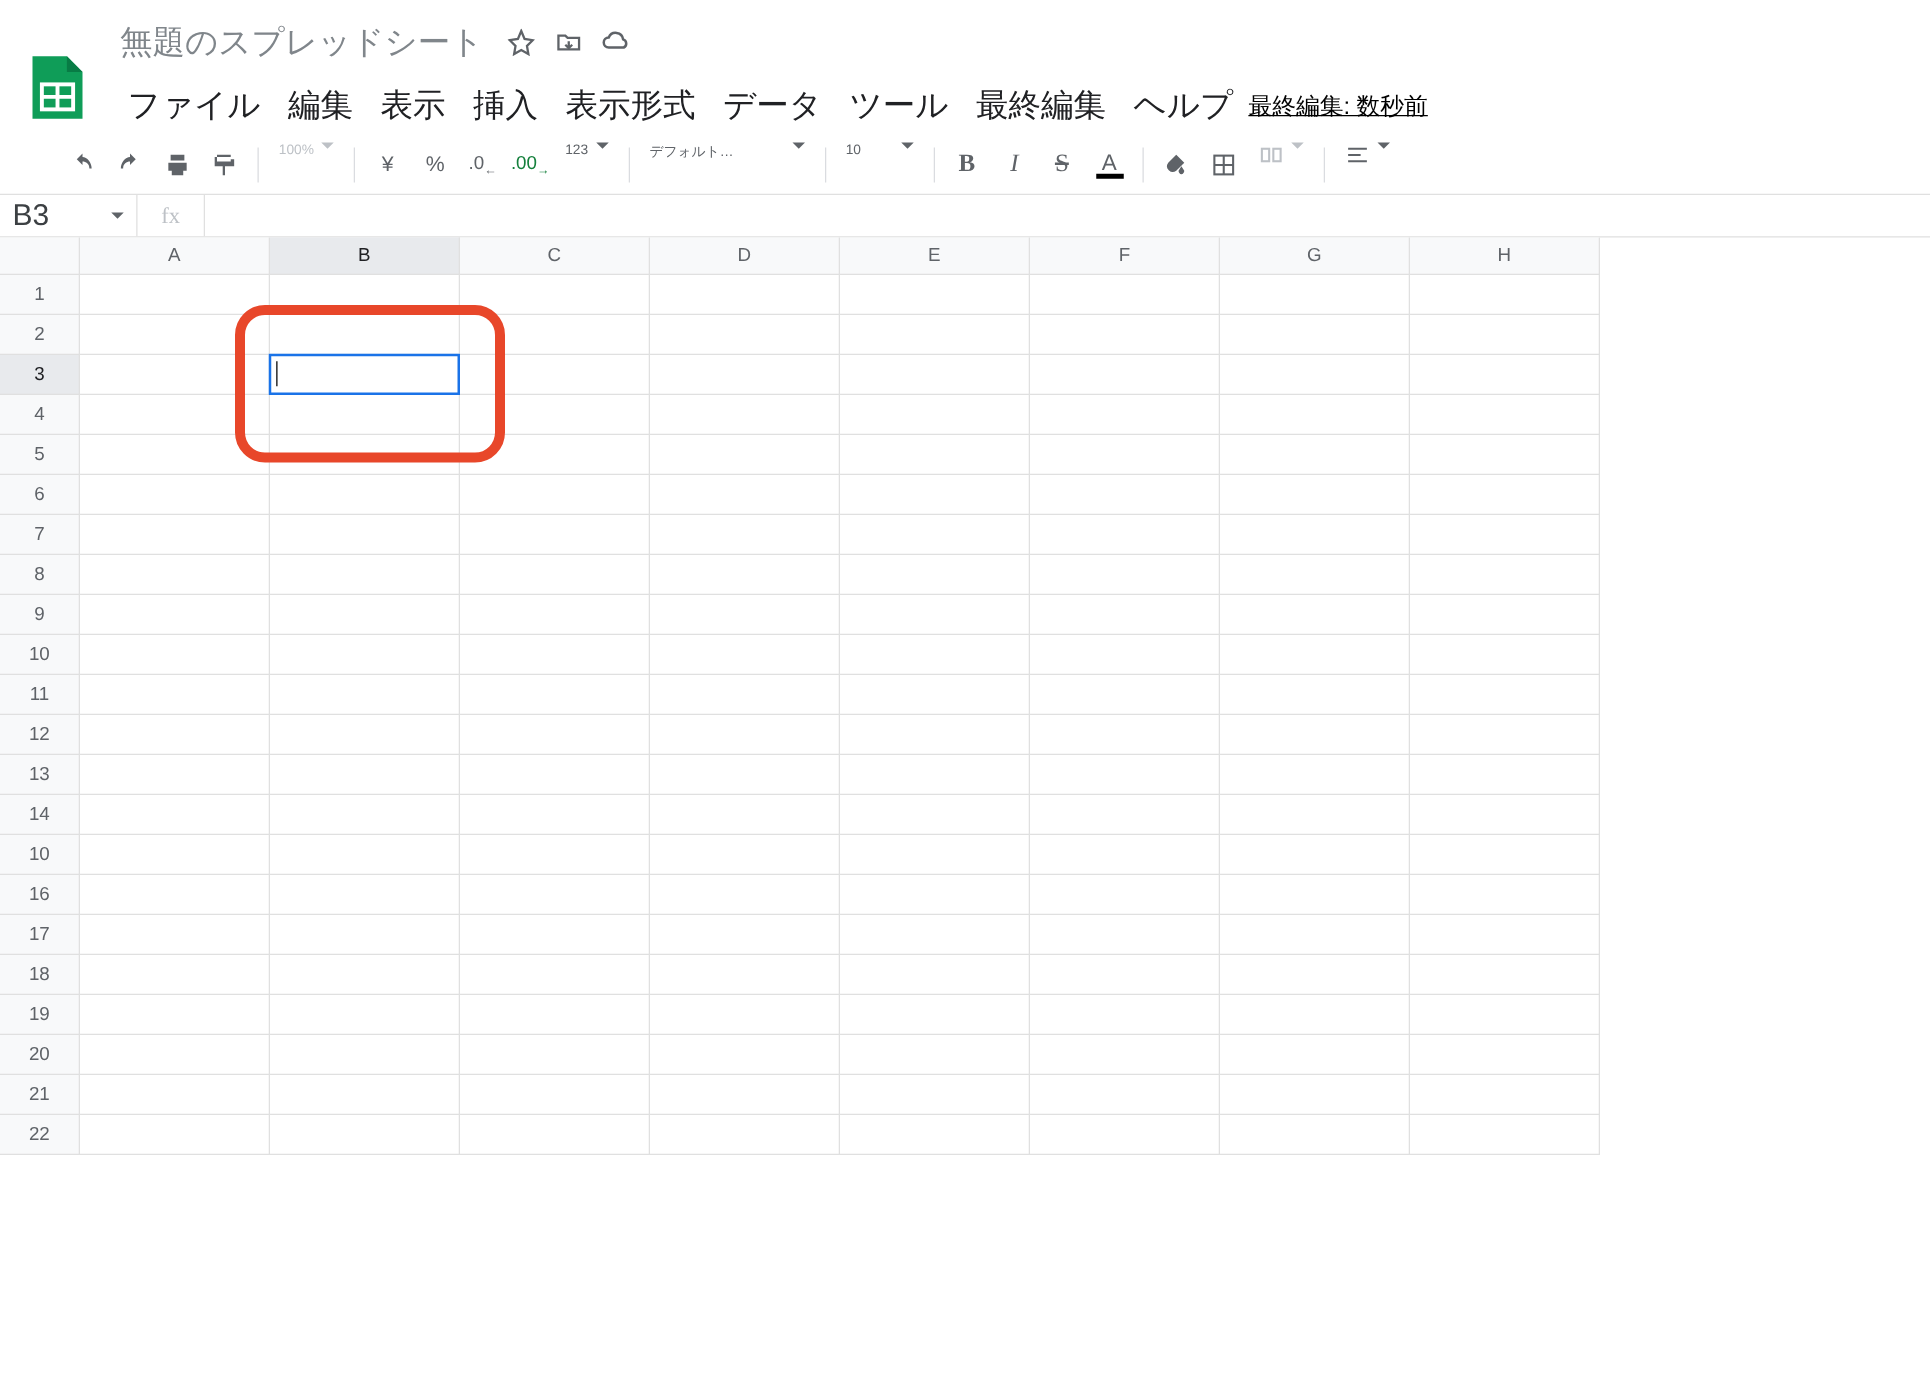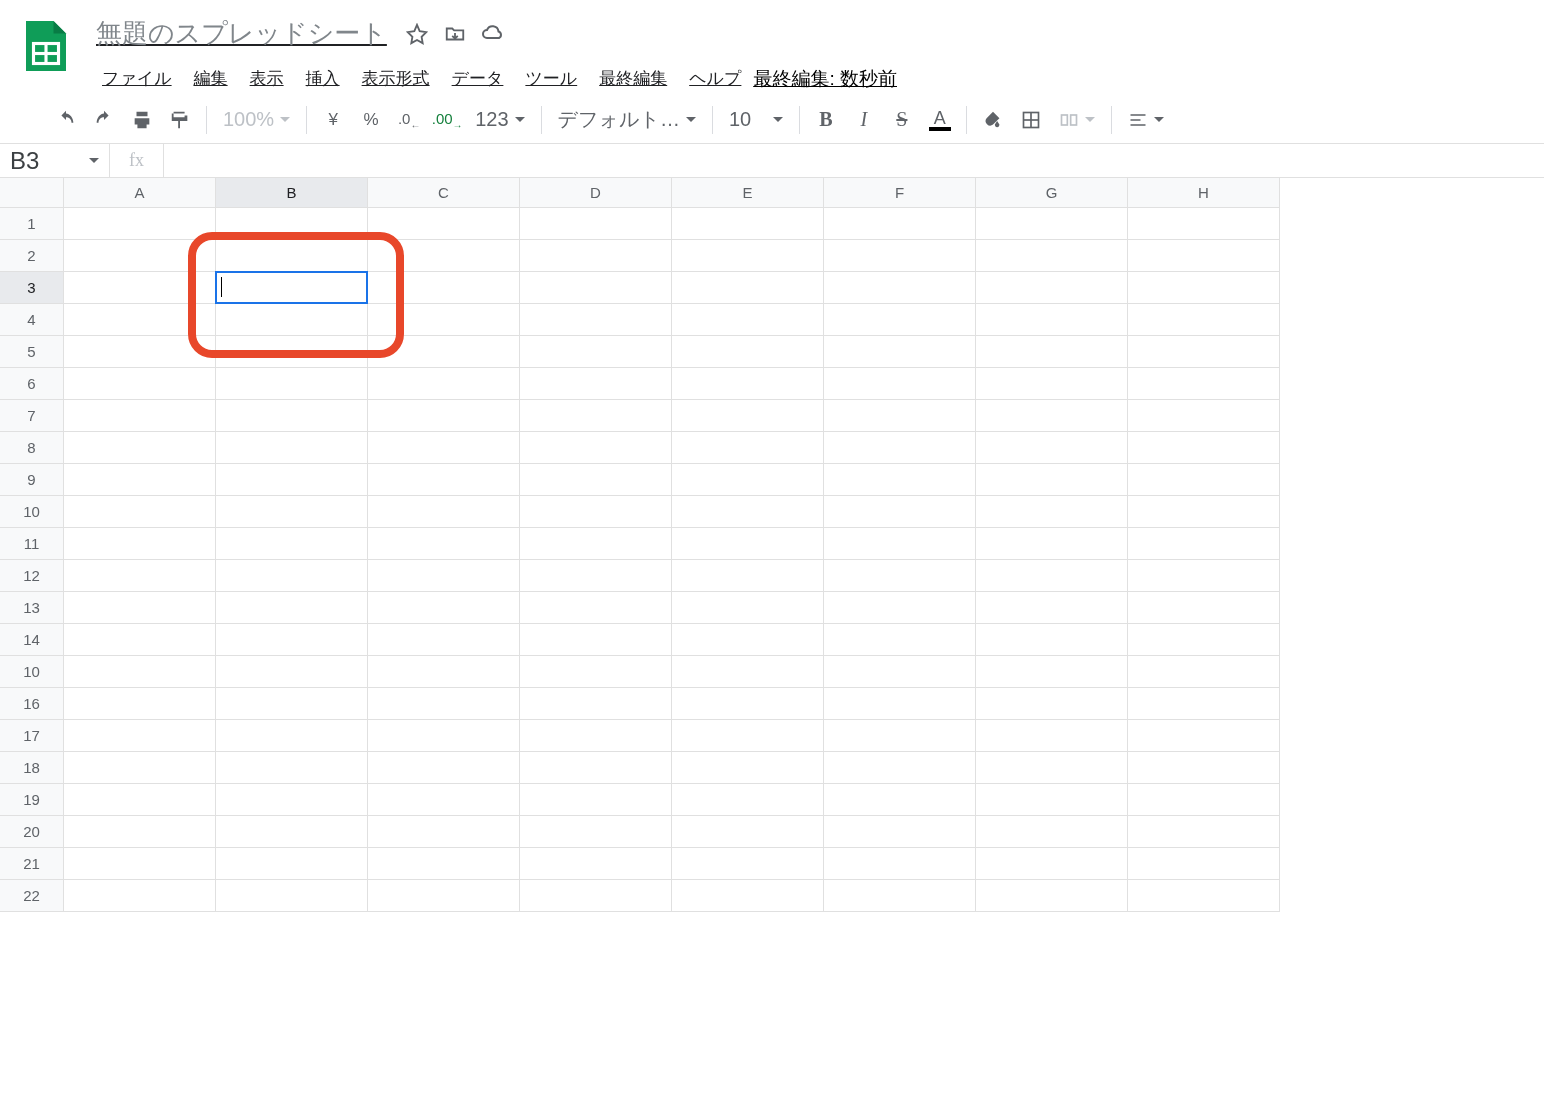--- a/index.html
+++ b/index.html
@@ -9,23 +9,22 @@
       color: #202124;
       background: #fff;
       width: 1544px;
       height: 1114px;
       overflow: hidden;
     }
 
     
     .header {
       display: flex;
-      align-items: flex-start;
+      align-items: flex-end;
       padding: 8px 8px 0 8px;
-      text-decoration: underline;
     }
     .logo {
       width: 60px;
       height: 60px;
       margin: 8px 16px 8px 8px;
       flex-shrink: 0;
     }
     .logo svg { width: 100%; height: 100%; }
     .header-content { flex: 1; padding-top: 6px; }
     .title-row {
@@ -44,21 +43,21 @@
       color: #5f6368;
       display: inline-flex; align-items: center; justify-content: center;
     }
     .menubar {
       display: flex;
       align-items: center;
       gap: 2px;
       margin-top: 8px;
     }
     .menu-item {
-      font-size: 17px;
+      font-size: 26px;
       color: #202124;
       padding: 6px 10px;
       border-radius: 4px;
       cursor: pointer;
     }
     .last-edit {
       font-size: 19px;
       color: #000000;
       text-decoration: underline;
       margin-left: 0;
@@ -81,23 +80,23 @@
       border-radius: 4px;
       cursor: pointer;
       font-size: 20px;
     }
     .tb-sep {
       width: 1px; height: 28px;
       background: #dadce0;
       margin: 0 6px;
     }
     .tb-dropdown {
-      display: inline-flex; align-items: center;
+      display: inline-flex; 
       padding: 0 8px; height: 36px;
-      color: #5f6368; font-size: 20px;
+      color: #5f6368; font-size: 11px;
       cursor: pointer; border-radius: 4px;
       gap: 6px;
     }
     .tb-dropdown.dim { color: #bdc1c6; }
     .tb-text { font-size: 17px; color: #5f6368; min-width: 30px; text-align: center; }
     .caret {
       width: 0; height: 0;
       border-left: 5px solid transparent;
       border-right: 5px solid transparent;
       border-top: 5px solid #5f6368;

